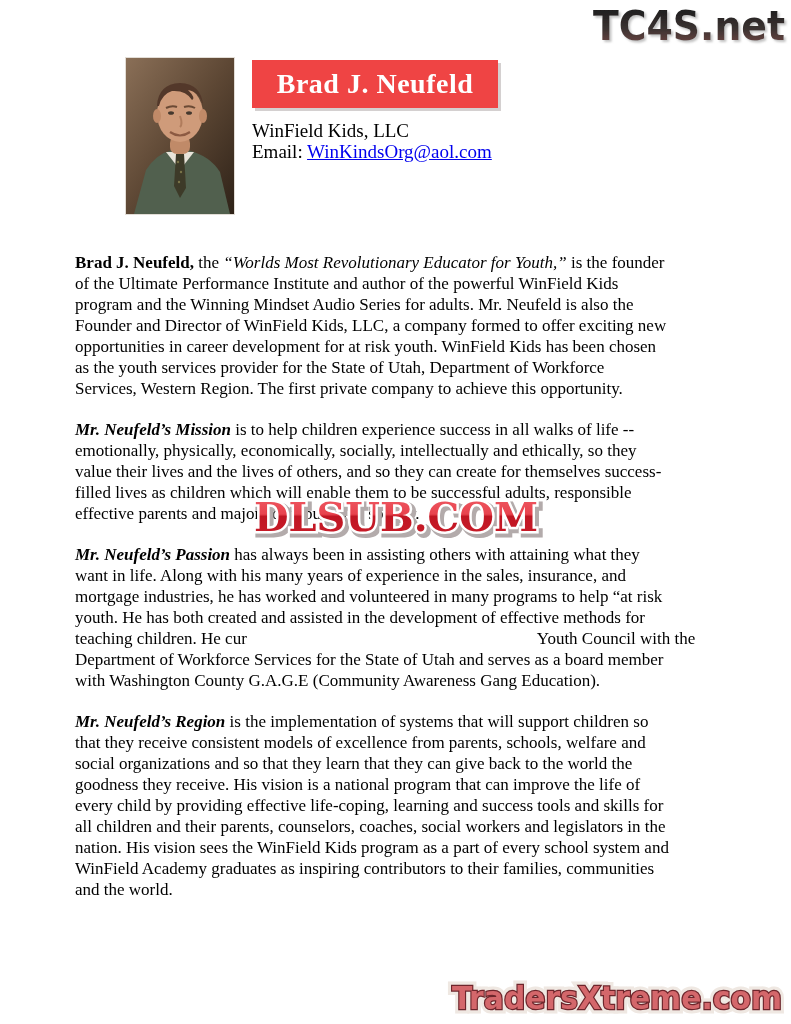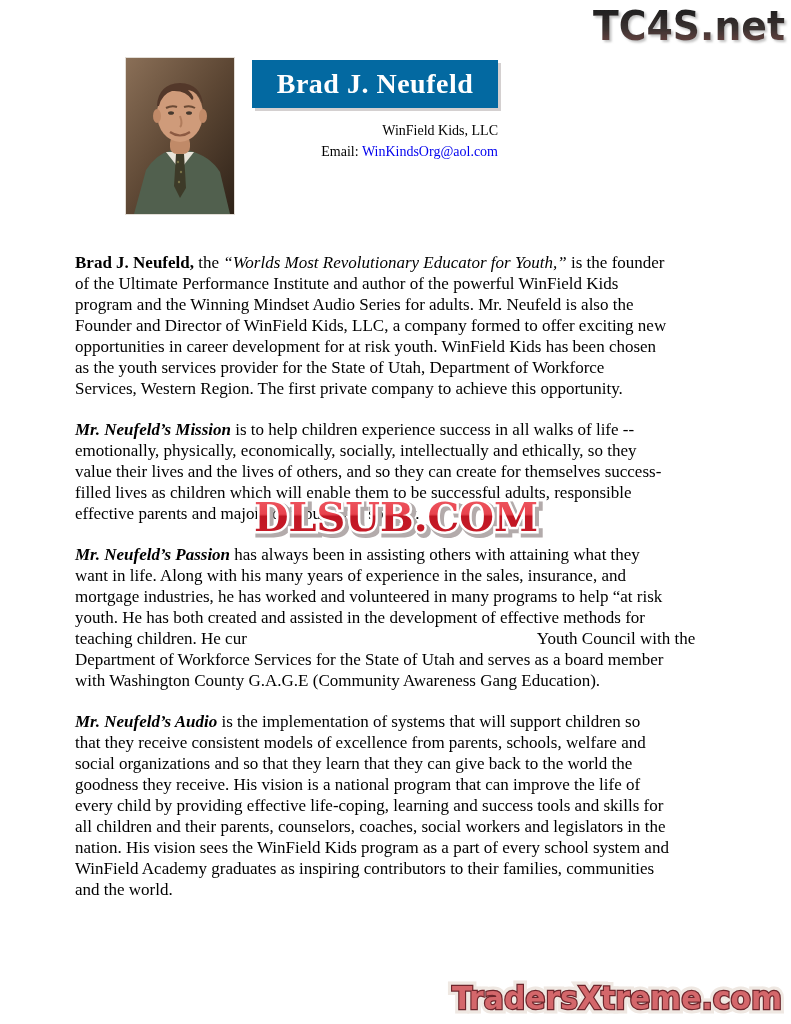--- a/index.html
+++ b/index.html
@@ -22,24 +22,24 @@
     position:absolute;left:252px;top:60px;width:246px;height:48px;
     display:flex;align-items:center;justify-content:center;
     box-shadow:3px 3px 0 rgba(160,150,150,.45);
   }
   .name-banner span{
     font-size:28px;font-weight:bold;letter-spacing:.5px;
     font-family:"Liberation Serif", serif;
   }
   .contact{
     position:absolute;left:252px;top:120px;width:246px;
-    text-align:right;font-size:14px;line-height:21px;
+    text-align:left;font-size:19px;line-height:21px;
   }
   .contact .row{white-space:nowrap;}
-  .contact a{cursor:pointer;}
+  .contact a{text-decoration:underline;cursor:pointer;}
   
   .doc-body{
     position:absolute;left:75px;top:252px;width:688px;
     font-size:17px;line-height:21px;
   }
   .doc-body p{margin:0 0 20px 0;white-space:pre-line;}
   .seg-bold{font-weight:bold;}
   .seg-italic{font-style:italic;}
   .seg-bold-italic{font-weight:bold;font-style:italic;}
   .obscured-gap{display:inline-block;width:290px;height:1px;}
@@ -91,21 +91,21 @@
 
     <path d="M40 50 q6 -3 11 -1" stroke="#6b4a35" stroke-width="2" fill="none"></path>
     <path d="M58 49 q6 -2 11 1" stroke="#6b4a35" stroke-width="2" fill="none"></path>
     <ellipse cx="45" cy="55" rx="3" ry="1.8" fill="#44382e"></ellipse>
     <ellipse cx="63" cy="55" rx="3" ry="1.8" fill="#44382e"></ellipse>
 
     <path d="M54 58 q3 8 0 11" stroke="#b07c5c" stroke-width="2" fill="none"></path>
     <path d="M44 74 q10 7 20 0" stroke="#8c5a42" stroke-width="2.2" fill="none"></path>
   </svg>
 
-  <div class="name-banner" style="background: #0369a1; color: rgb(255, 255, 255);">
+  <div class="name-banner" style="background: #ef4444; color: rgb(255, 255, 255);">
     <span>Brad J. Neufeld</span>
   </div>
 
   <div class="contact">
     <div class="row">WinField Kids, LLC</div>
     <div class="row"><span>Email: </span><a style="color: rgb(0, 0, 238);">WinKindsOrg@aol.com</a></div>
   </div>
 
   <div class="doc-body" id="doc-body">
       <p><span class="seg-bold">Brad J. Neufeld,</span><span class="seg-normal"> the </span><span class="seg-italic">“Worlds Most Revolutionary Educator for Youth,”</span><span class="seg-normal"> is the founder
@@ -120,21 +120,21 @@
 value their lives and the lives of others, and so they can create for themselves success-
 filled lives as children which will enable them to be successful adults, responsible
 effective parents and major contributors to society.</span></p>
       <p><span class="seg-bold-italic">Mr. Neufeld’s Passion</span><span class="seg-normal"> has always been in assisting others with attaining what they
 want in life.  Along with his many years of experience in the sales, insurance, and
 mortgage industries, he has worked and volunteered in many programs to help “at risk
 youth.  He has both created and assisted in the development of effective methods for
 teaching children. He cur</span><span class="obscured-gap"></span><span class="seg-normal">Youth Council with the
 Department of Workforce Services for the State of Utah and serves as a board member
 with Washington County G.A.G.E (Community Awareness Gang Education).</span></p>
-      <p><span class="seg-bold-italic">Mr. Neufeld’s Audio</span><span class="seg-normal"> is the implementation of systems that will support children so
+      <p><span class="seg-bold-italic">Mr. Neufeld’s Region</span><span class="seg-normal"> is the implementation of systems that will support children so
 that they receive consistent models of excellence from parents, schools, welfare and
 social organizations and so that they learn that they can give back to the world the
 goodness they receive. His vision is a national program that can improve the life of
 every child by providing effective life-coping, learning and success tools and skills for
 all children and their parents, counselors, coaches, social workers and legislators in the
 nation. His vision sees the WinField Kids program as a part of every school system and
 WinField Academy graduates as inspiring contributors to their families, communities
 and the world.</span></p>
     </div>
 

